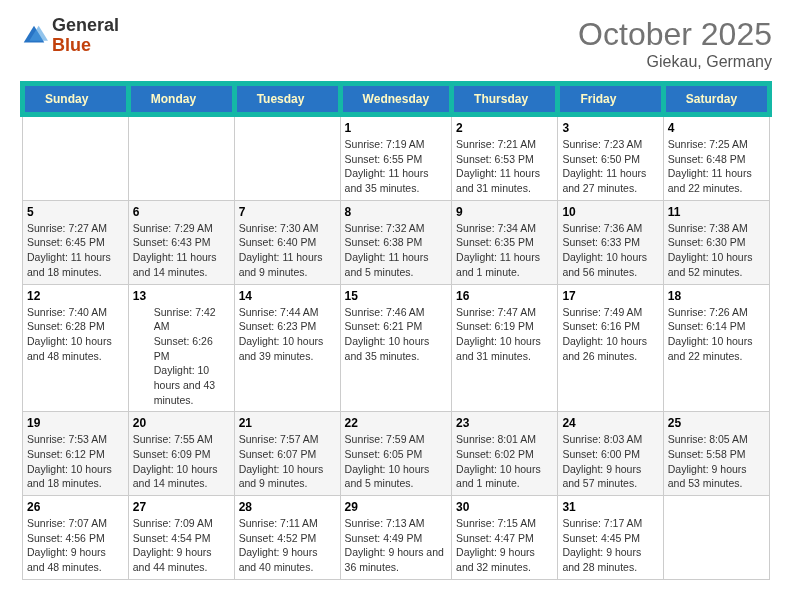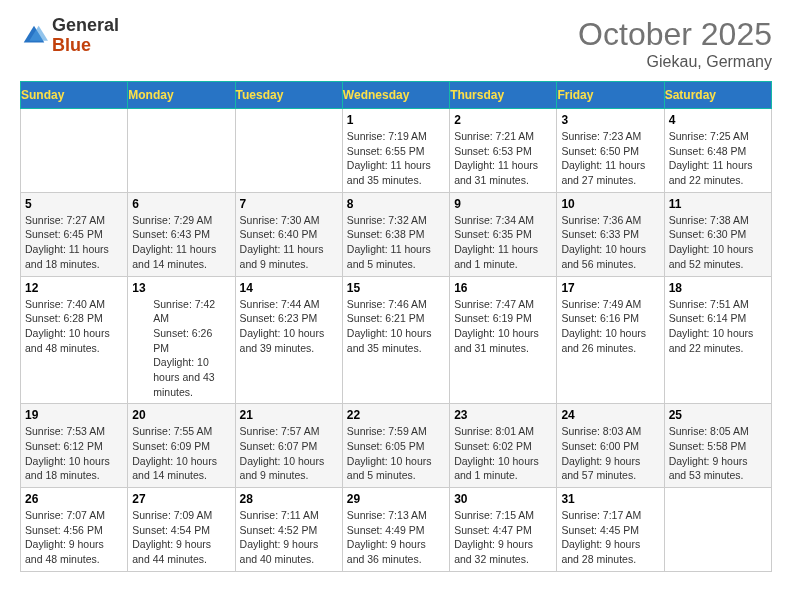--- a/index.html
+++ b/index.html
@@ -48,26 +48,26 @@
       font-size: 16px;
       color: #555;
     }
     .calendar {
       width: 100%;
       border-collapse: collapse;
       font-size: 11px;
     }
     .calendar th {
       background: #2874C5;
-      color: #fde047;
-      padding: 6px 0;
+      color: #fef9c3;
+      padding: 6px 20px;
       text-align: left;
       font-weight: bold;
       font-size: 12px;
-      border: 1px solid #14b8a6;
+      border: 5px solid #14b8a6;
     }
     .calendar td {
       border: 1px solid #ccc;
       vertical-align: top;
       padding: 4px;
       width: calc(100% / 7);
       min-height: 75px;
       background: #fff;
     }
     .calendar tr:nth-child(even) td {
@@ -230,21 +230,21 @@
 Daylight: 10 hours and 31 minutes.</div>
           </td>
           <td>
             <span class="day-number">17</span>
             <div class="day-info" style="white-space: pre-line;">Sunrise: 7:49 AM
 Sunset: 6:16 PM
 Daylight: 10 hours and 26 minutes.</div>
           </td>
           <td>
             <span class="day-number">18</span>
-            <div class="day-info" style="white-space: pre-line;">Sunrise: 7:51 AM
+            <div class="day-info" style="white-space: pre-line;">Sunrise: 7:26 AM
 Sunset: 6:14 PM
 Daylight: 10 hours and 22 minutes.</div>
           </td>
         </tr>
         <tr>
           <td>
             <span class="day-number">19</span>
             <div class="day-info" style="white-space: pre-line;">Sunrise: 7:53 AM
 Sunset: 6:12 PM
 Daylight: 10 hours and 18 minutes.</div>

